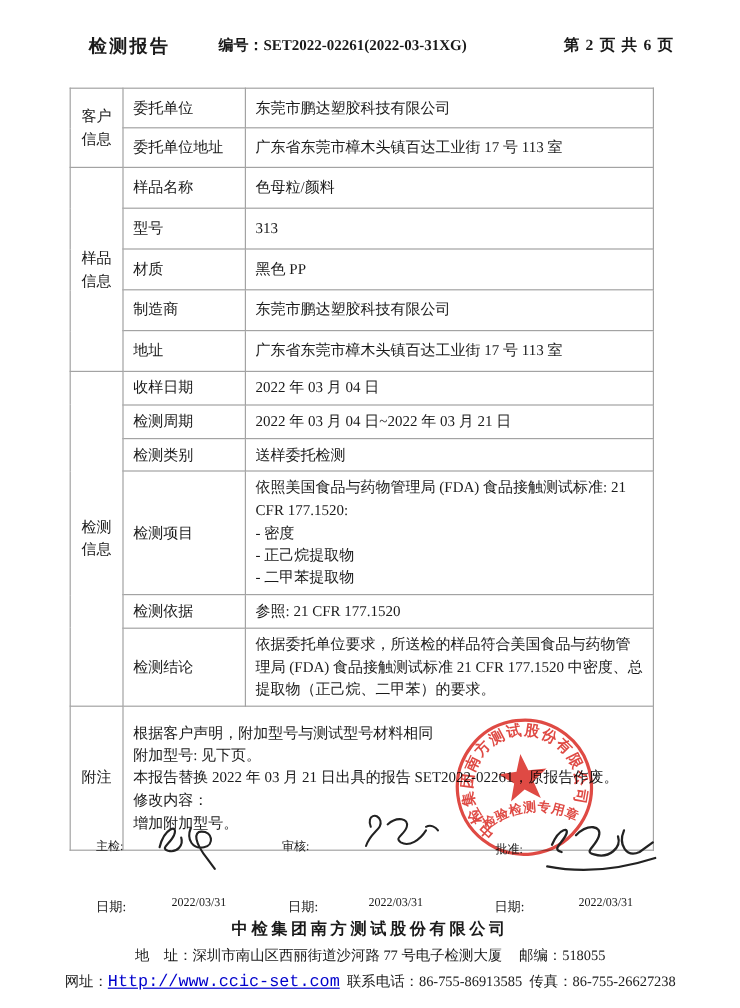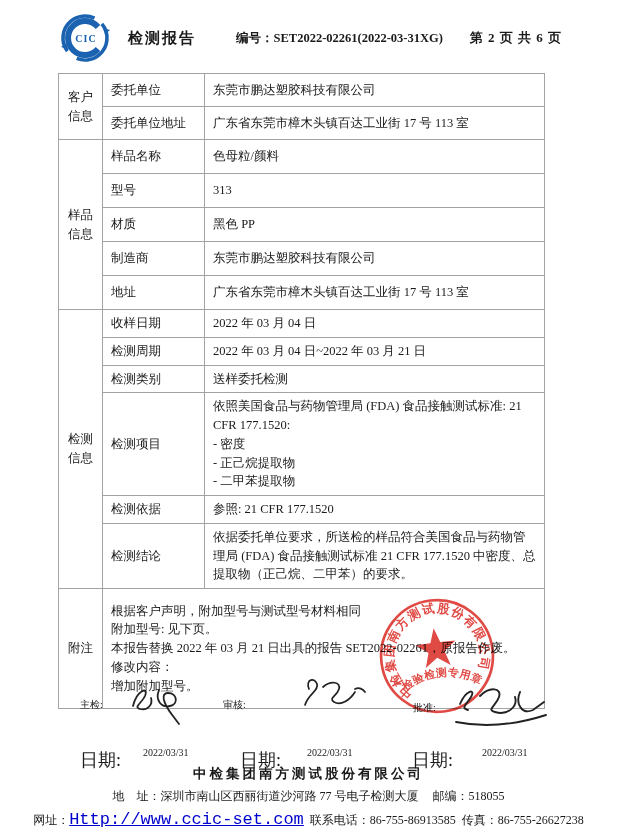--- a/index.html
+++ b/index.html
@@ -29,51 +29,41 @@
   tr.h33 { height:33px; } tr.h34 { height:34px; } tr.h27 { height:27px; }
   tr.h25 { height:25px; } tr.h88 { height:88px; } tr.h24 { height:24px; }
   tr.h50 { height:50px; } tr.h120 { height:120px; }
   td.multiline  { white-space:pre-line; line-height:1.76; vertical-align:middle; }
   td.conclusion { line-height:1.46; padding-top:5px; padding-bottom:5px; }
   td.note { white-space:pre-line; line-height:1.9; vertical-align:middle; padding-left:10px; }
 
   
   .sig-label { position:absolute; font-size:10px; white-space:nowrap; }
   .sig-svg { position:absolute; }
-  .date-label { position:absolute; font-size:18px; white-space:nowrap; }
+  .date-label { position:absolute; font-size:11px; white-space:nowrap; }
   .date-value { position:absolute; font-size:10px; white-space:nowrap; }
 
   
   .seal { position:absolute; left:378px; top:597px; width:118px; height:118px;
           transform:rotate(-7deg); mix-blend-mode:multiply; opacity:.92; z-index:5; }
 
   
   .footer { position:absolute; left:0; top:765px; width:617px; text-align:center; }
   .f-company { font-weight:bold; font-size:13.5px; letter-spacing:3px; }
   .f-line { font-size:12px; margin-top:5px; white-space:nowrap; }
   .f-link { color:#0000cc; text-decoration:underline; cursor:pointer;
-            font-family:"Liberation Mono","DejaVu Sans Mono",monospace; font-size:17px; }
+            font-family:"Liberation Mono","DejaVu Sans Mono",monospace; font-size:14px; }
   .sp { display:inline-block; width:14px; }
 </style>
 </head>
 <body>
 
 <div class="page">
 
   <div class="header">
-    <div class="logo-wrap">
-      <svg width="54" height="52" viewBox="0 0 52 52">
-        <circle cx="26" cy="26" r="22" fill="none" stroke="#1b63b0" stroke-width="3.6" stroke-dasharray="58 12" transform="rotate(-40 26 26)"></circle>
-        <path d="M39,15 A17,17 0 1 0 39,37" fill="none" stroke="#1b63b0" stroke-width="6"></path>
-        <path d="M46,22 l5,-4 l-7,-2 z" fill="#1b63b0"></path>
-        <path d="M7,31 l-5,4 l7,2 z" fill="#1b63b0"></path>
-        <rect x="15" y="20" width="24" height="12" fill="#ffffff"></rect>
-        <text x="27" y="30" text-anchor="middle" font-size="10" font-weight="bold" fill="#1b63b0" font-family="Liberation Serif, serif" letter-spacing="1">CIC</text>
-      </svg>
-    </div>
     <div class="hdr-title">检测报告</div>
     <div class="hdr-no"><span>编号：</span><span>SET2022-02261(2022-03-31XG)</span></div>
     <div class="hdr-page">第 2 页 共 6 页</div>
   </div>
 
   <table class="report">
     <colgroup>
         <col style="width:44px">
         <col style="width:102px">
         <col>
@@ -152,21 +142,21 @@
 修改内容：
 增加附加型号。</td>
     </tr>
   </tbody>
     </table>
 
   <div class="sig-label" style="left:80px; top:698px;">主检:</div>
   <svg class="sig-svg" style="left:125px; top:680px;" width="80" height="48" viewBox="0 0 80 48">
     <path d="M8,26 C12,10 24,6 20,16 C17,23 8,27 15,29 C23,31 28,24 26,18 M34,10 C30,20 36,28 45,26 C54,24 52,13 43,13 C36,13 37,22 48,36 L54,44" fill="none" stroke="#222" stroke-width="1.8" stroke-linecap="round"></path>
   </svg>
-  <div class="sig-label" style="left:223px; top:698px;">审核:</div>
+  <div class="sig-label" style="left:235px; top:698px;">审核:</div>
   <svg class="sig-svg" style="left:295px; top:675px;" width="75" height="42" viewBox="0 0 75 42">
     <path d="M14,14 C10,4 20,2 22,9 C24,16 14,18 10,30 M28,12 C36,5 46,7 44,14 C42,21 33,23 39,27 C46,31 55,25 60,17 M60,14 C64,12 68,14 70,17" fill="none" stroke="#222" stroke-width="1.7" stroke-linecap="round"></path>
   </svg>
   <div class="sig-label" style="left:413px; top:701px; z-index:3;">批准:</div>
   <svg class="sig-svg" style="left:452px; top:682px; z-index:6;" width="100" height="52" viewBox="0 0 100 52">
     <path d="M8,22 C14,8 24,6 19,15 C15,22 8,26 16,28 M28,14 C38,4 50,6 47,15 C44,24 34,28 43,30 C56,34 66,24 63,15 M68,10 C63,22 70,33 81,28 L92,20 M4,40 C34,46 66,42 94,33" fill="none" stroke="#222" stroke-width="1.9" stroke-linecap="round"></path>
   </svg>
 
   <div class="date-label" style="left:80px;  top:748px;">日期:</div>
   <div class="date-value" style="left:143px; top:747px;">2022/03/31</div>

